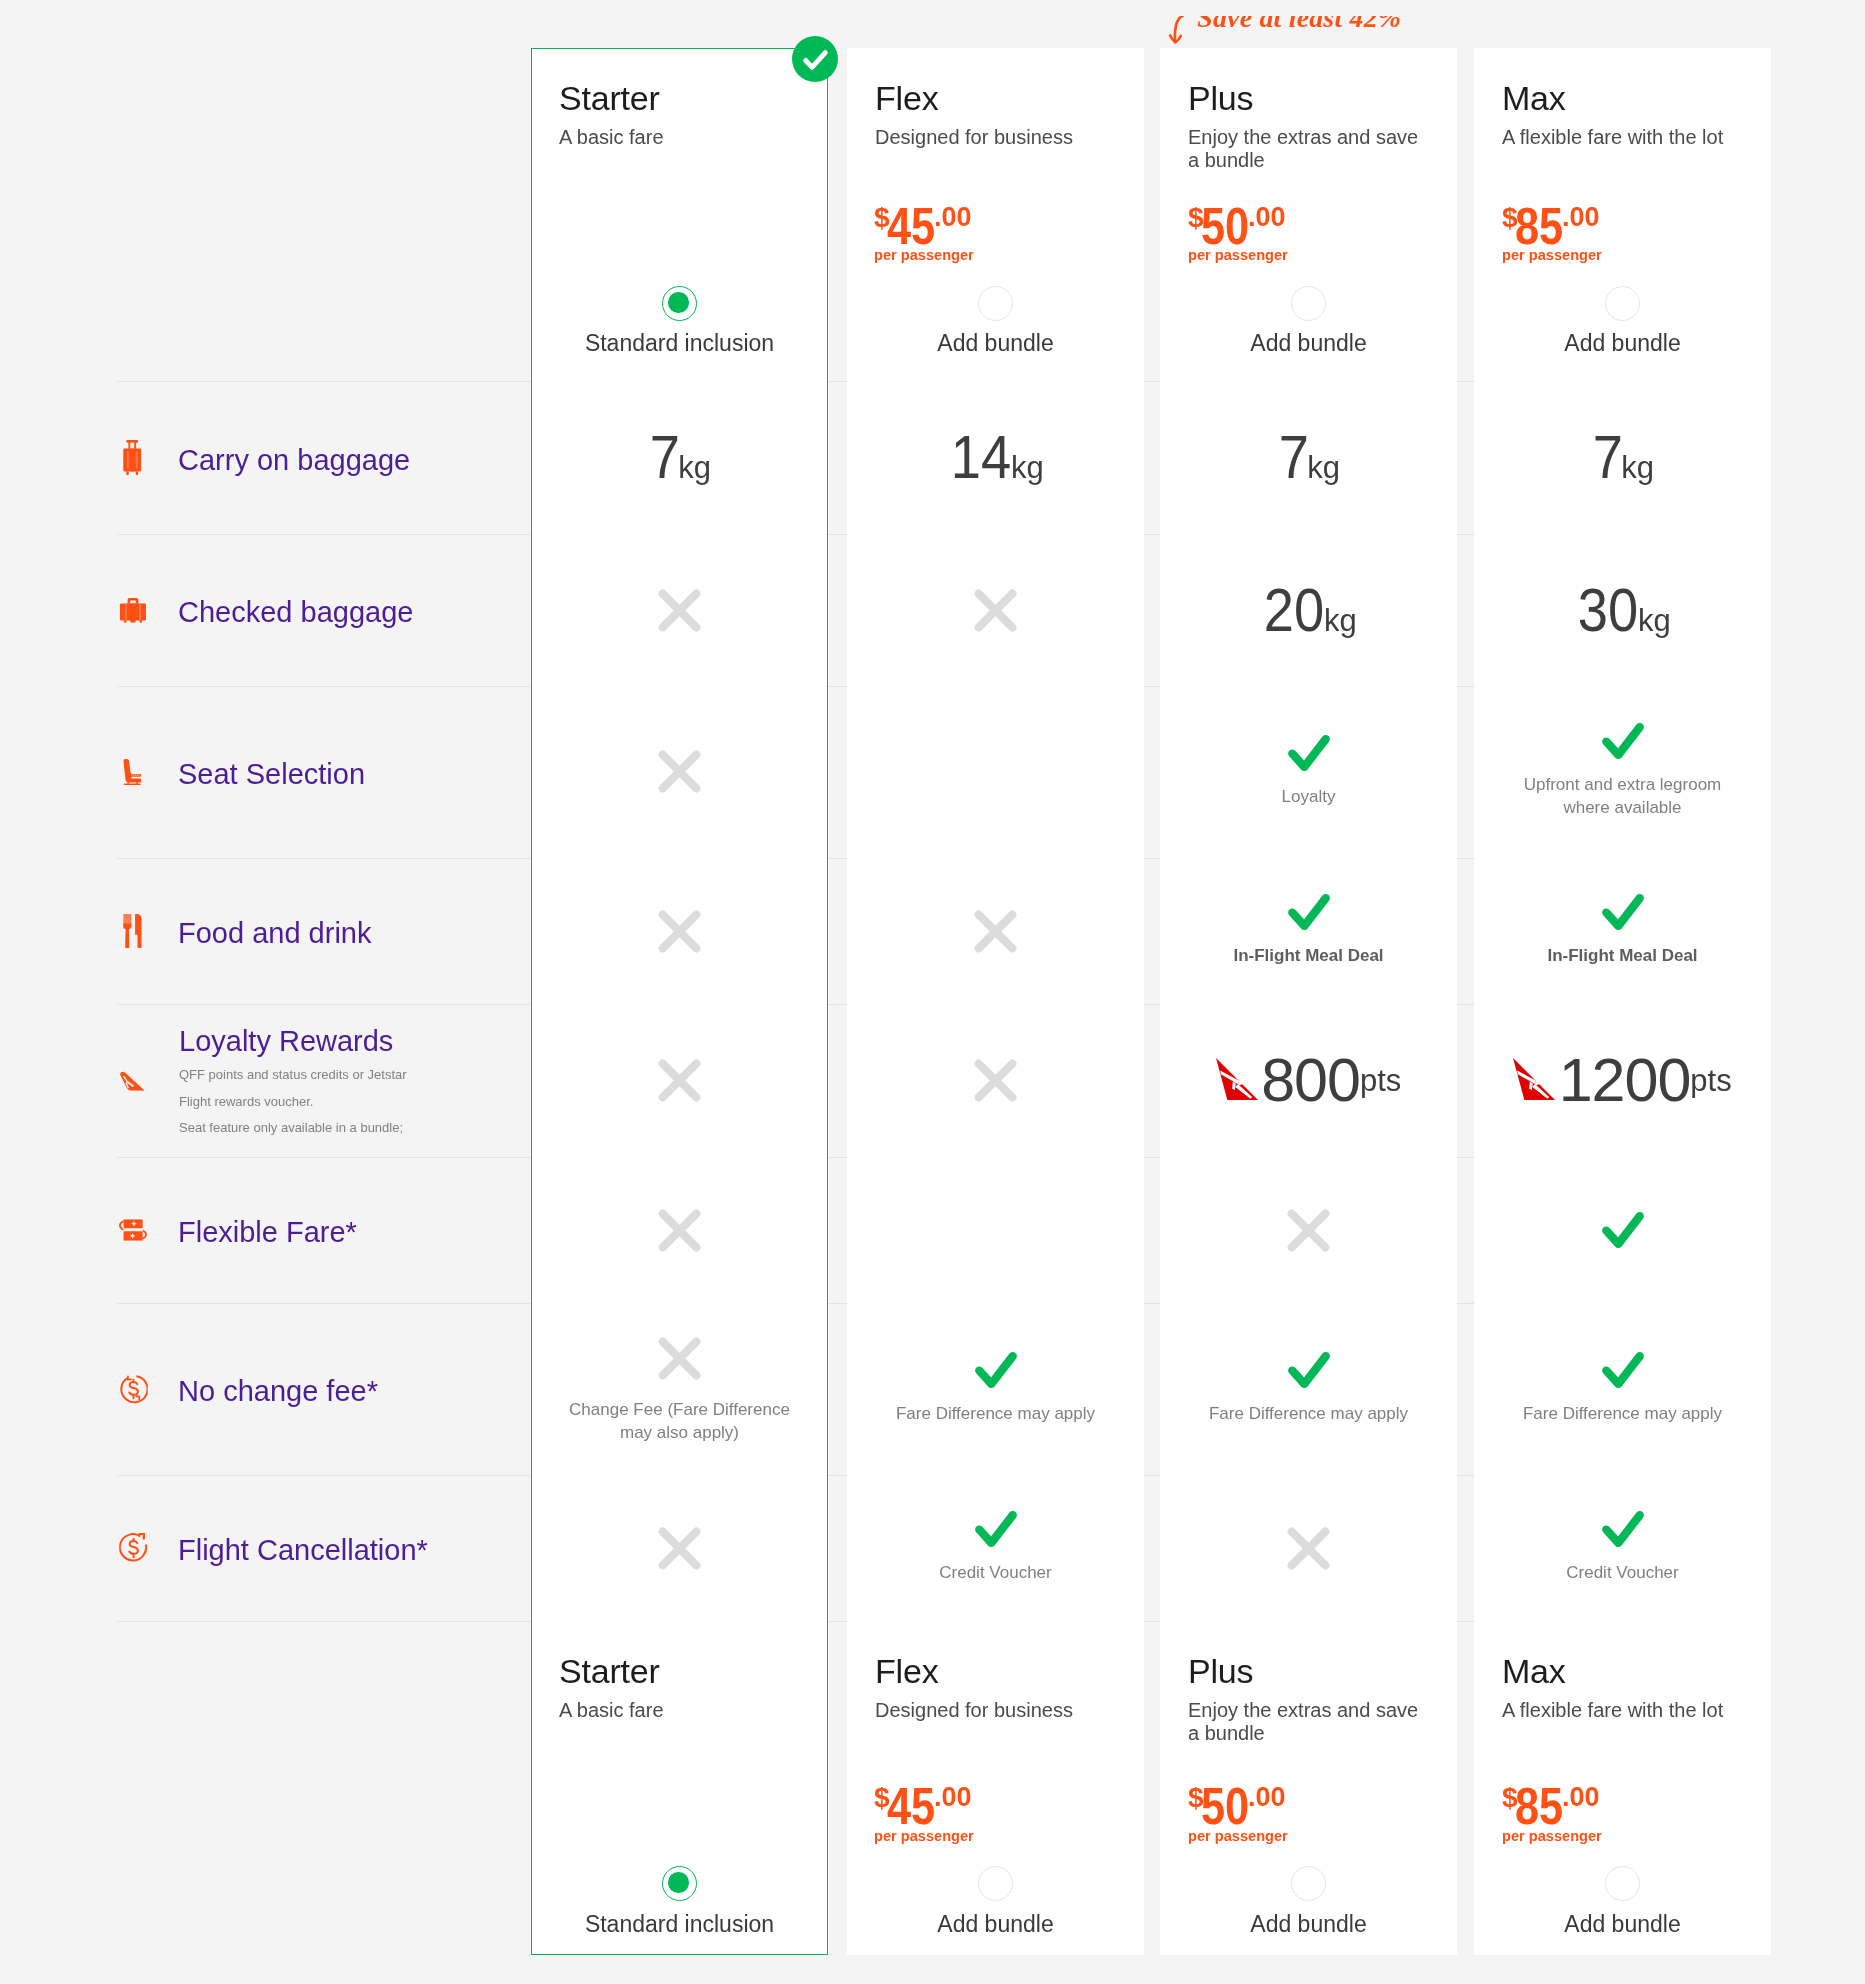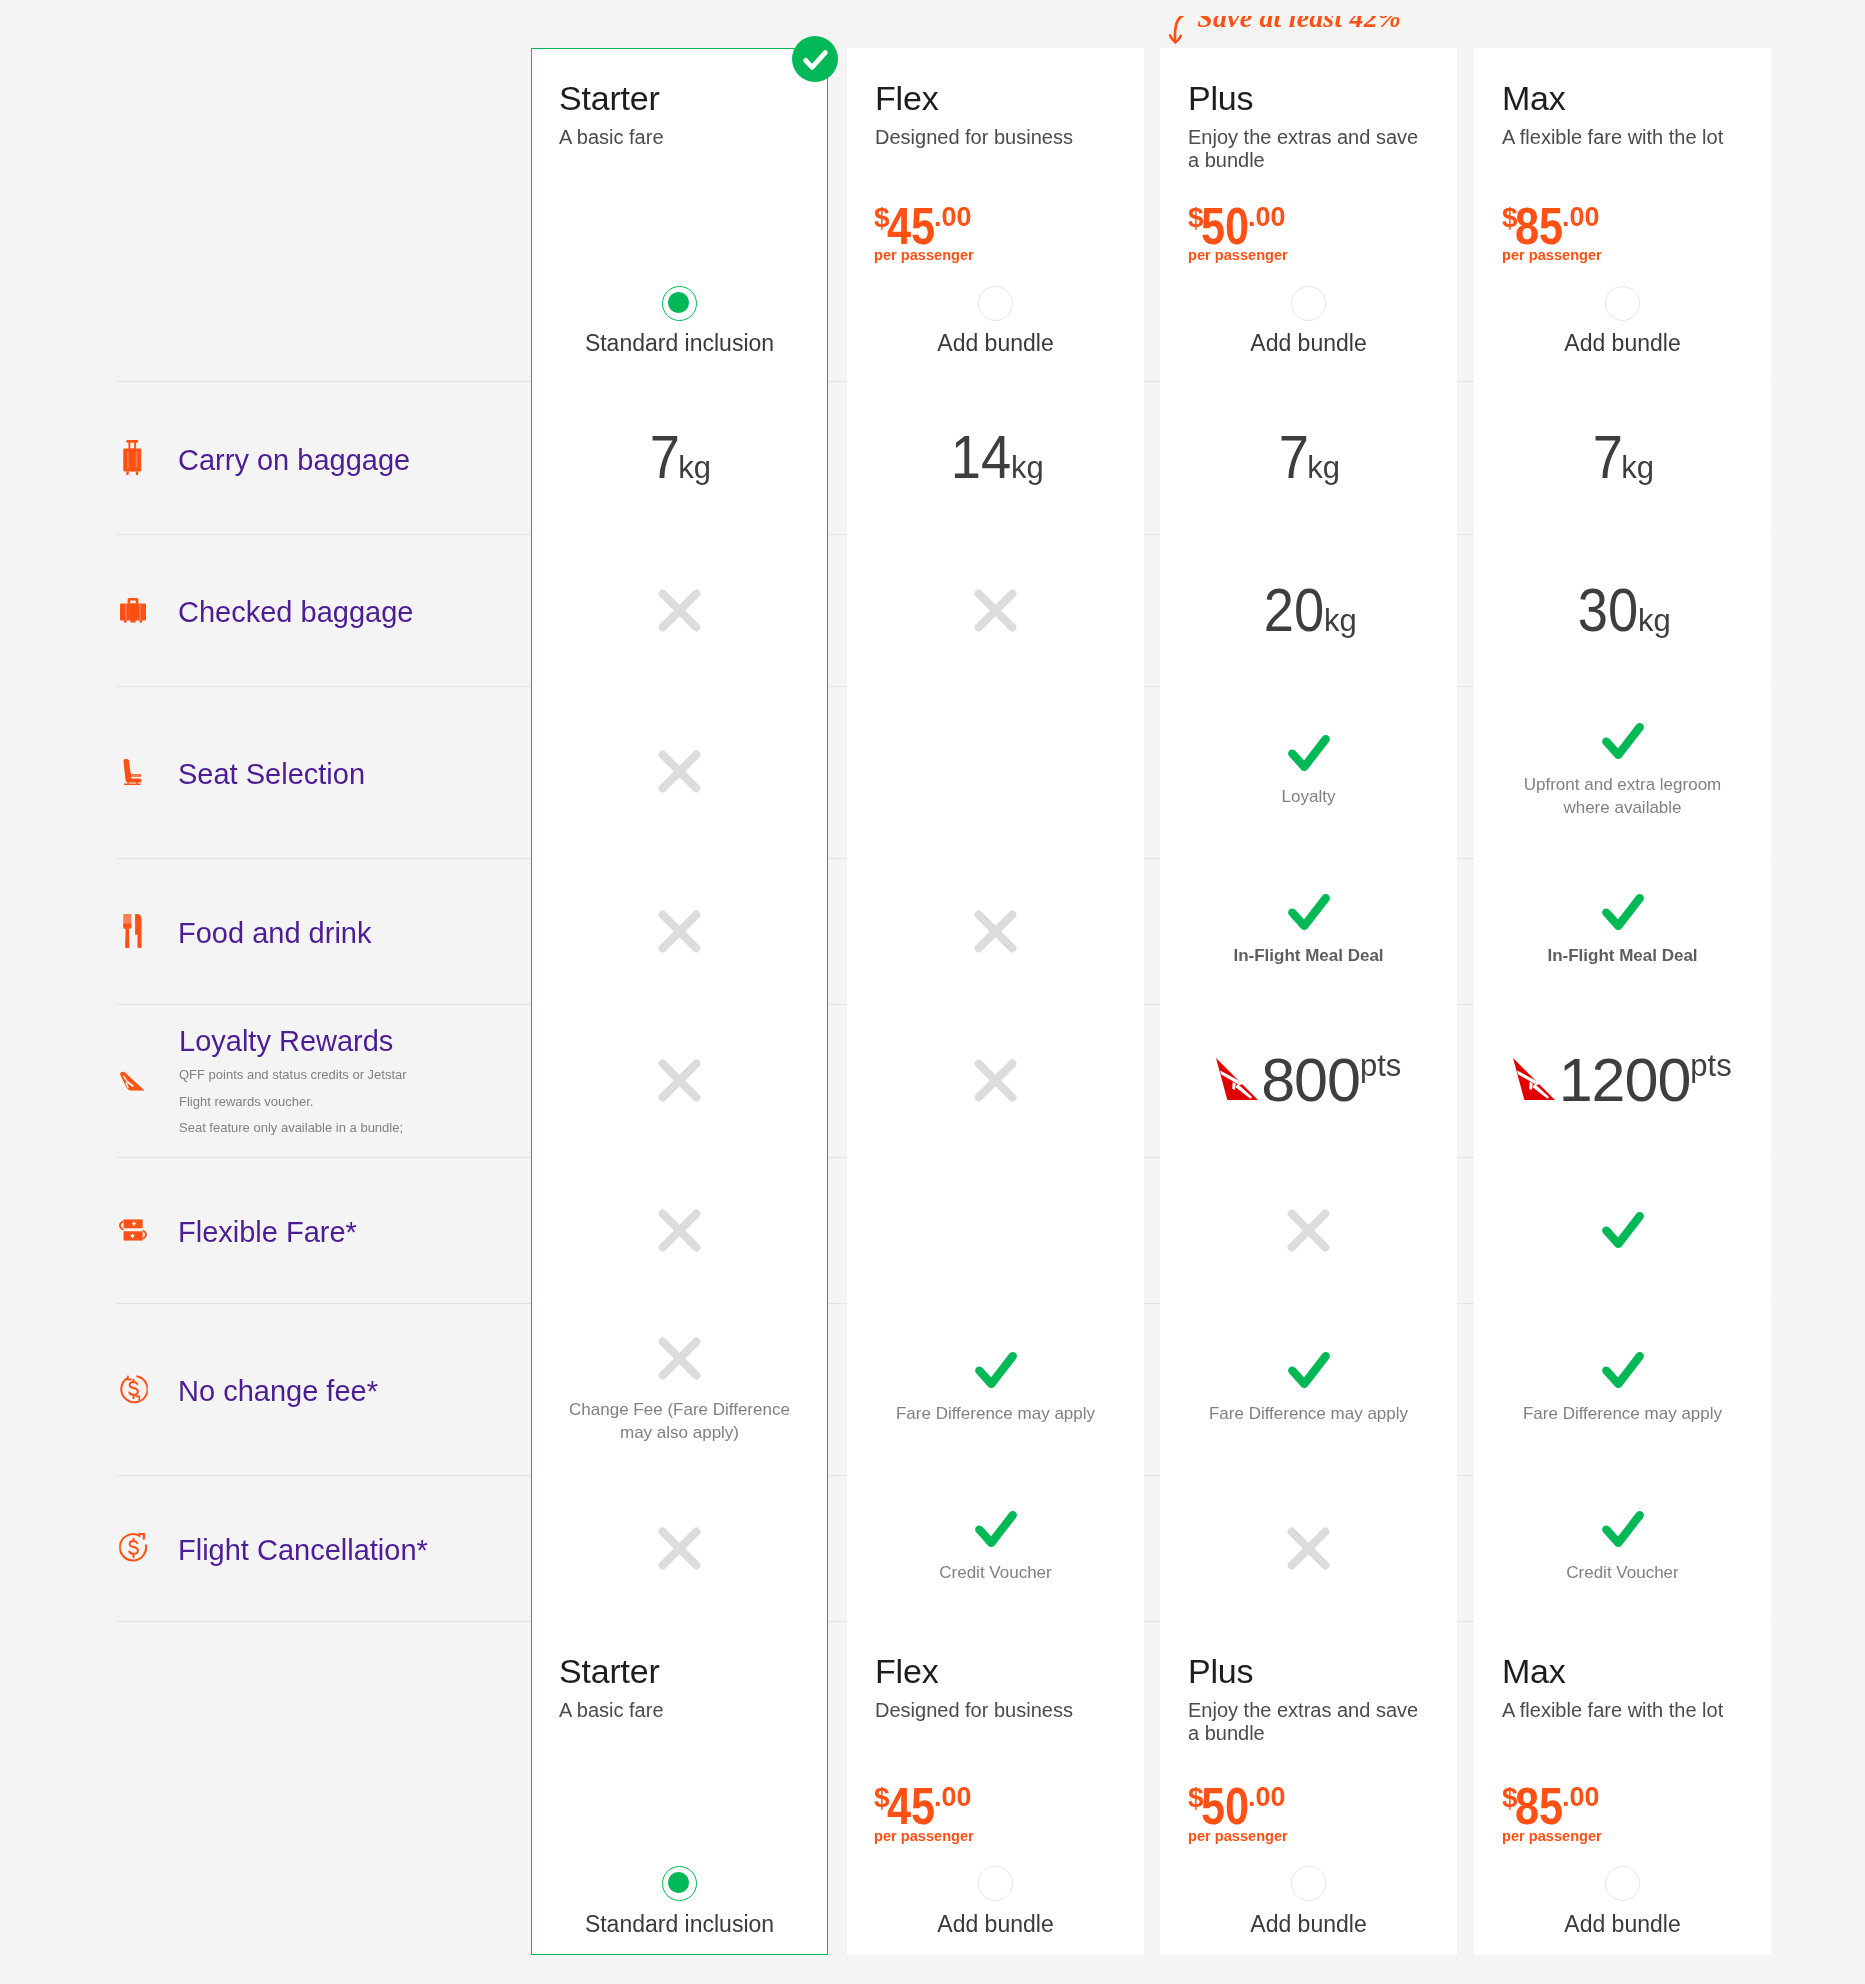--- a/index.html
+++ b/index.html
@@ -47,21 +47,21 @@
   .featicon{position:absolute;width:42px;height:42px;}
   .featlabel{position:absolute;font-size:29px;color:#4c1d95;white-space:nowrap;}
   .featsub{position:absolute;font-size:13px;line-height:26.5px;color:#828282;}
 
   
   .cell{position:absolute;width:297px;display:flex;flex-direction:column;align-items:center;justify-content:center;box-sizing:border-box;}
   .cell .mark{display:block;}
   .kg{white-space:nowrap;color:#3e3e3e;display:flex;align-items:baseline;}
   .kg .num{font-size:61px;line-height:1;letter-spacing:0;transform:scaleX(0.89);transform-origin:right baseline;}
   .kg .unit{font-size:31px;line-height:1;margin-left:-3.9px;}
-  .pts{white-space:nowrap;color:#3e3e3e;display:flex;align-items:flex-start;}
+  .pts{white-space:nowrap;color:#3e3e3e;display:flex;align-items:center;}
   .pts .qtail{align-self:center;position:relative;top:-1.5px;margin-right:3.4px;}
   .pts .num{font-size:61px;line-height:1;letter-spacing:-1px;}
   .pts .unit{font-size:31px;line-height:1;}
   .note{width:232px;text-align:center;font-size:17px;line-height:1.33;color:#808080;margin-top:15px;}
   .note.b{font-weight:bold;color:#5e5e5e;}
 </style>
 </head>
 <body>
 
 <div class="page">

